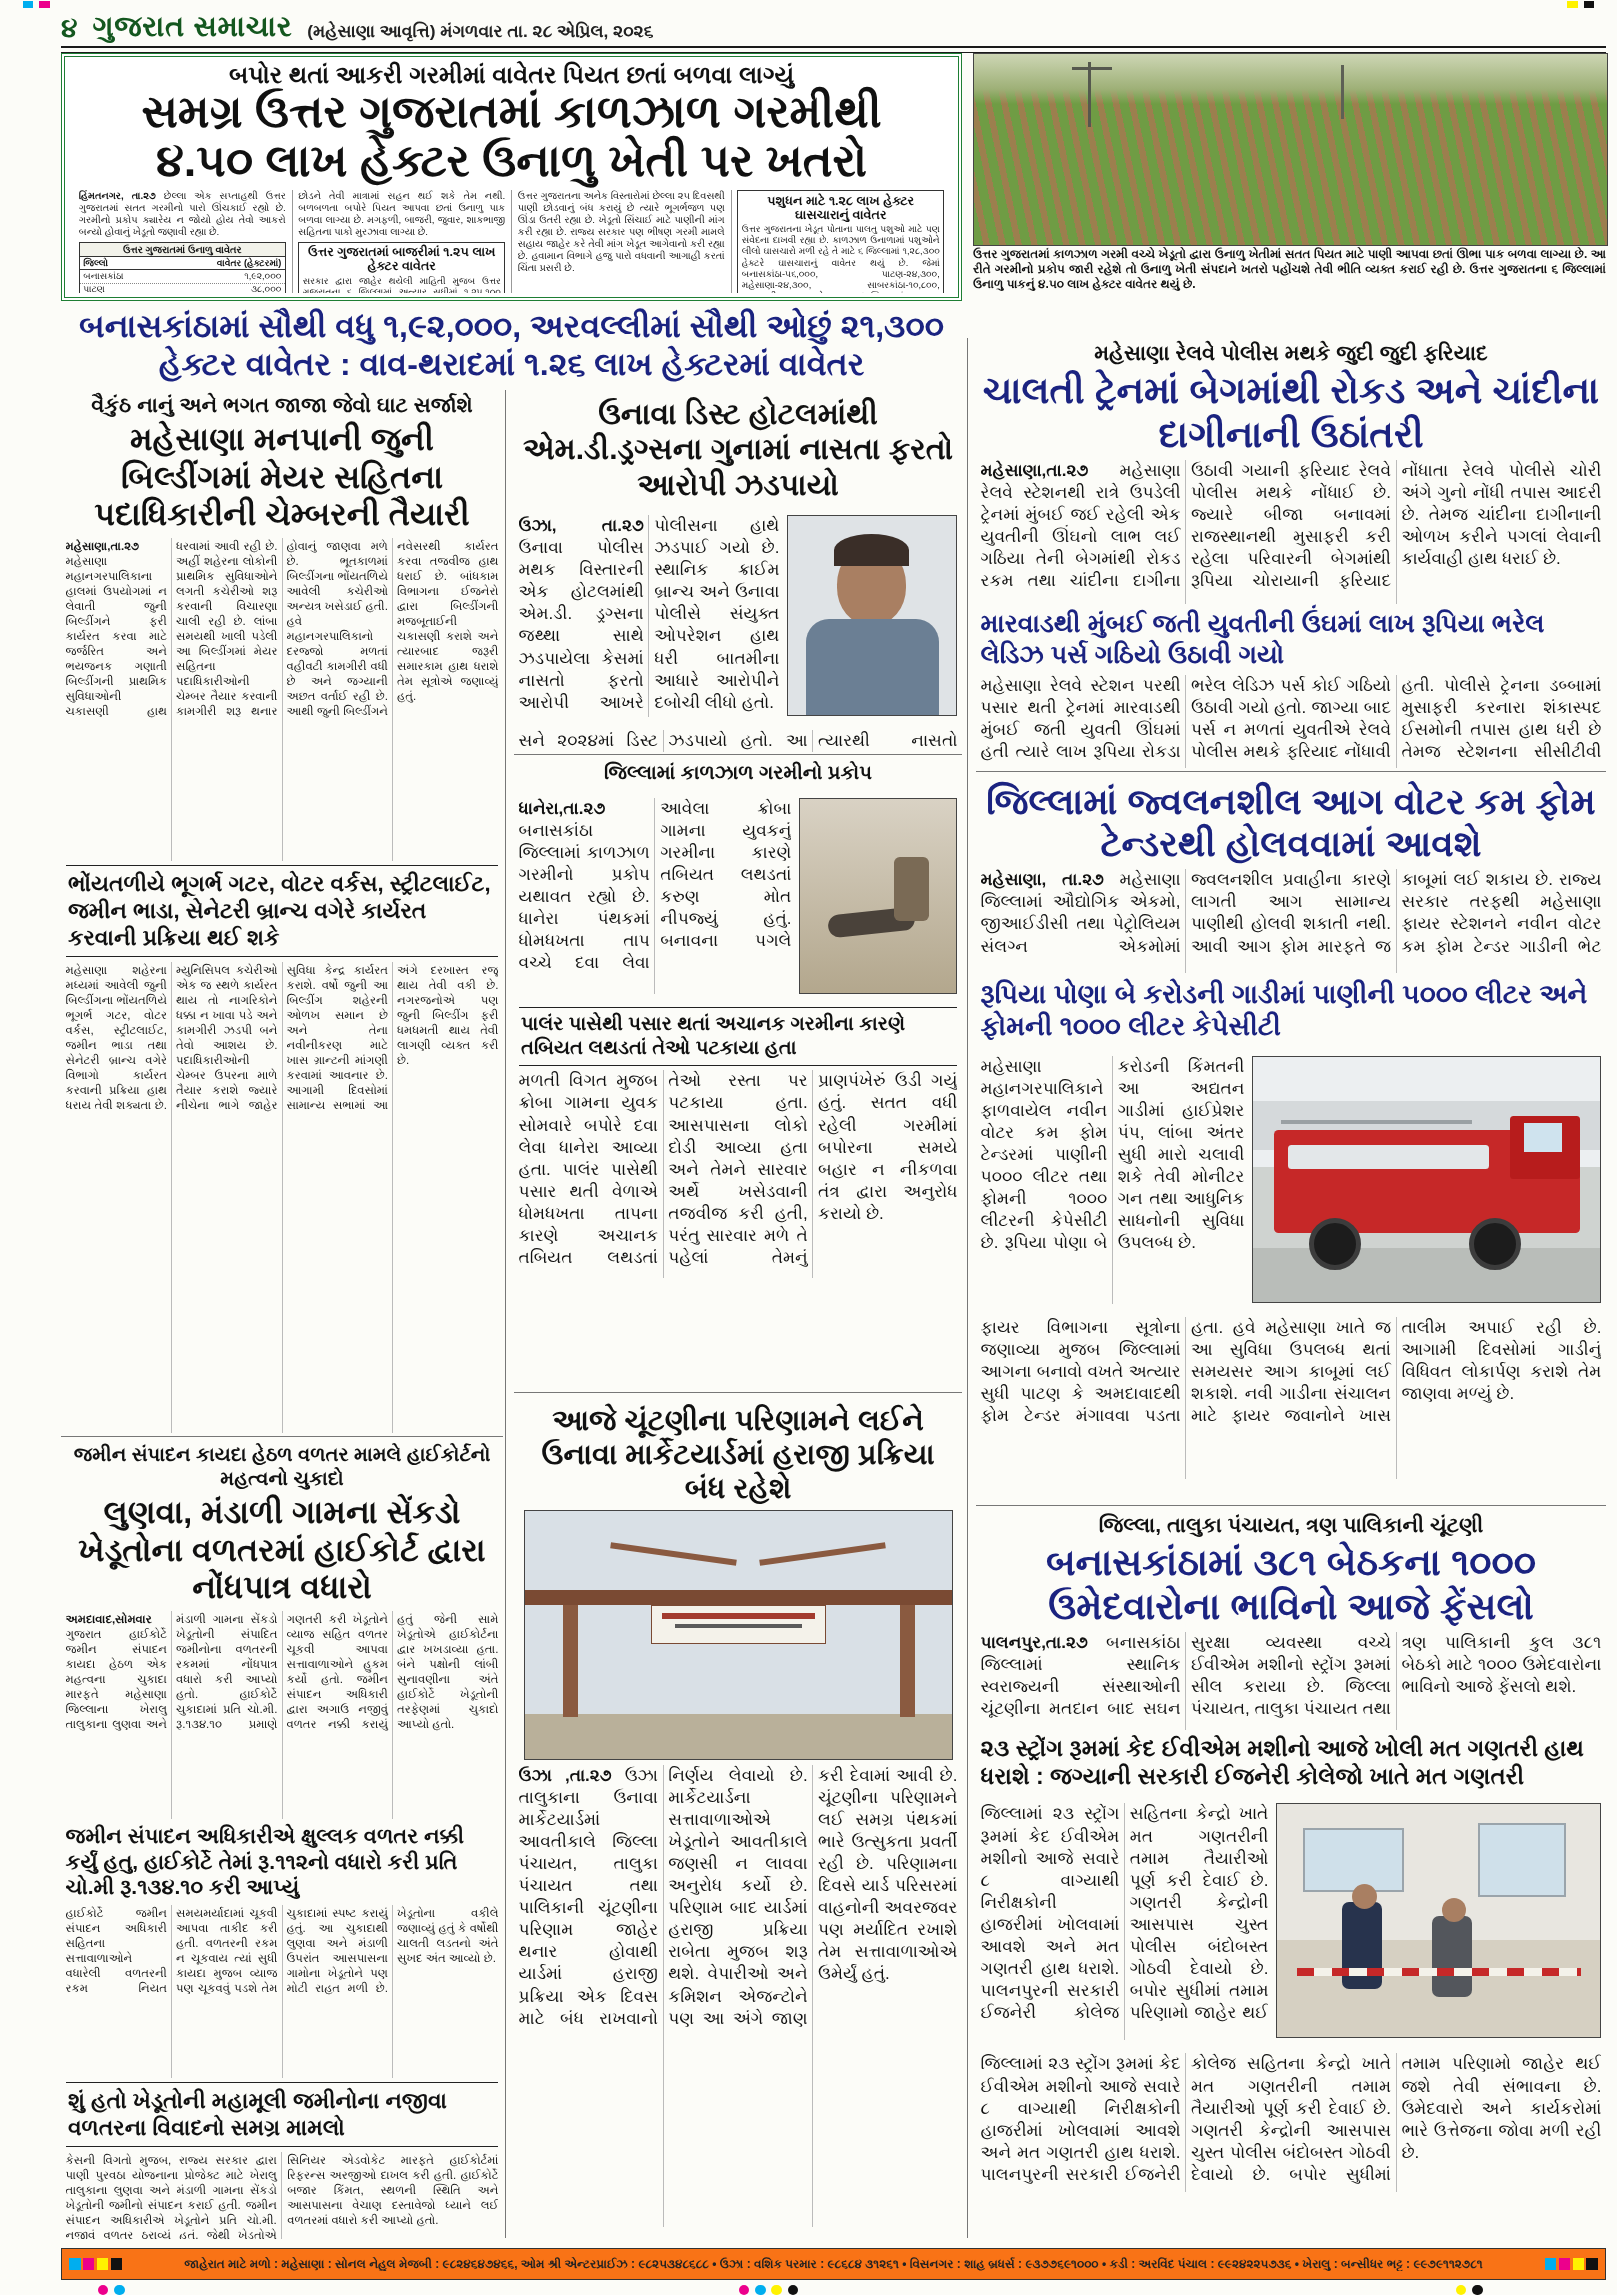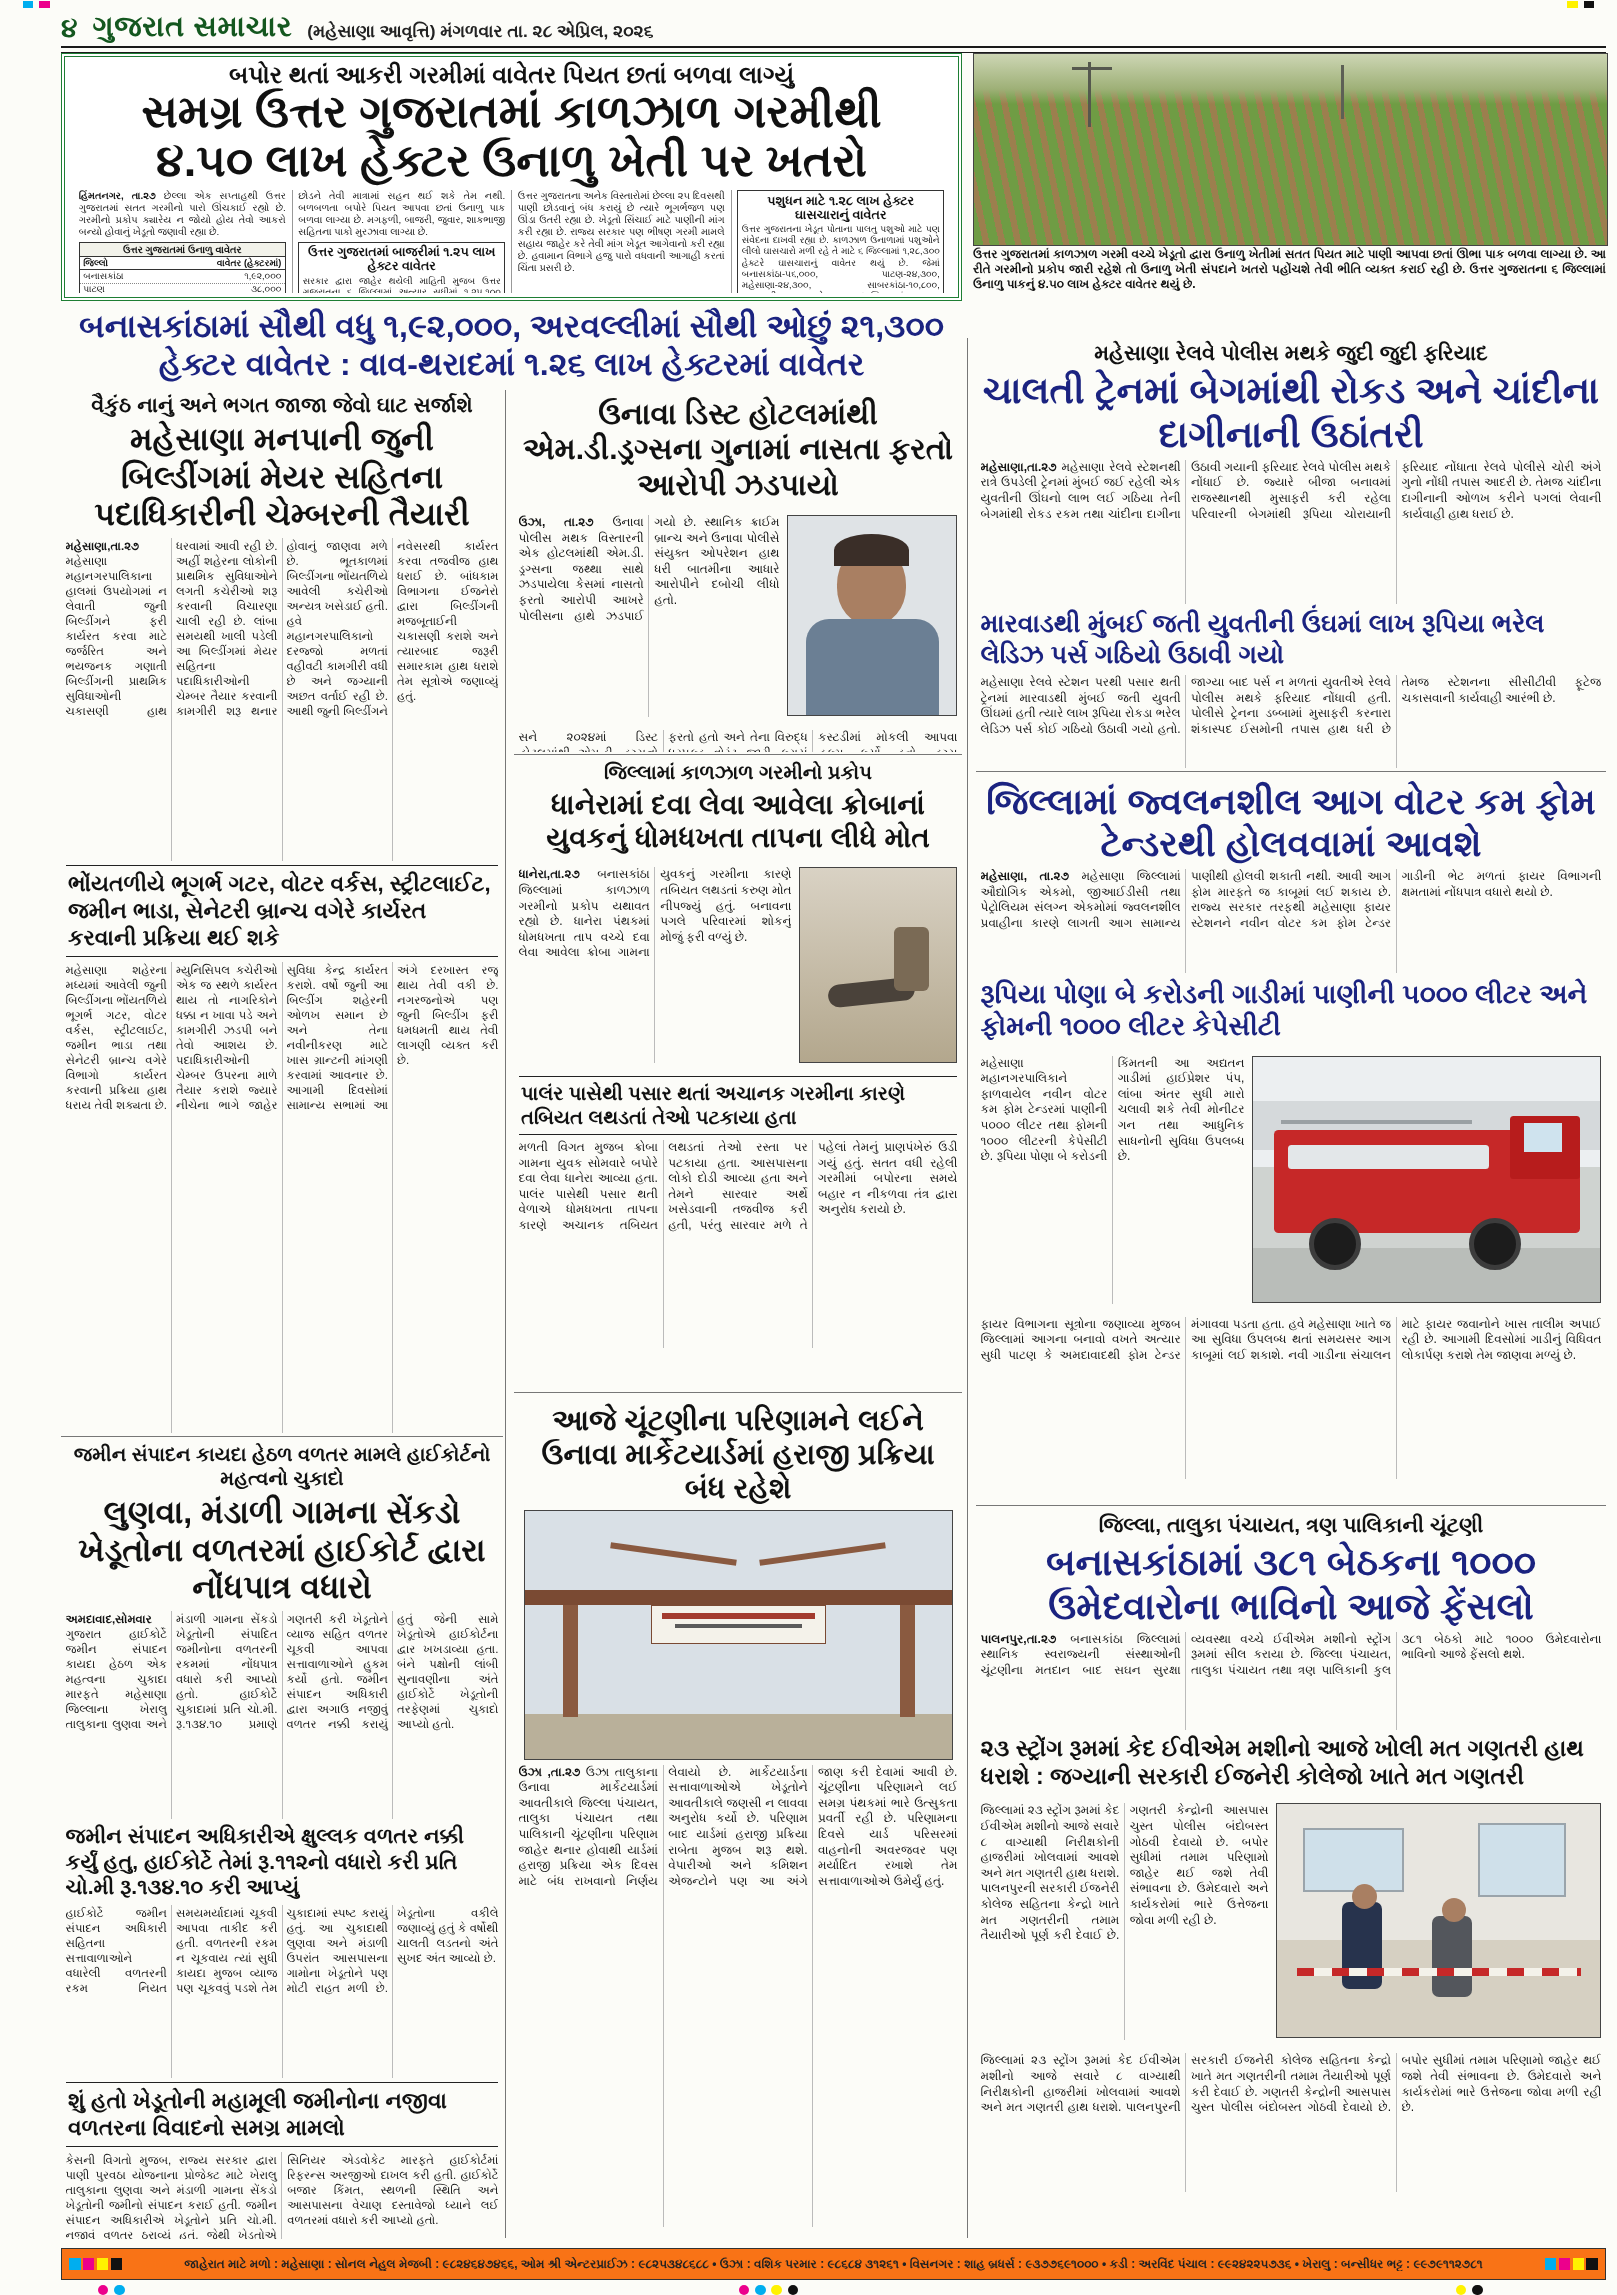--- a/index.html
+++ b/index.html
@@ -36,21 +36,21 @@
   .banner{position:absolute;left:61px;top:306px;width:901px;height:80px;display:flex;align-items:center;justify-content:center;text-align:center;font-size:32px;font-weight:bold;color:#1b2380;line-height:1.18;}
   
   .photo{position:relative;overflow:hidden;border:1.2px solid #444;background:#ccc;}
   .caption{font-size:12px;line-height:1.25;text-align:justify;font-weight:600;}
   
   .article{position:absolute;box-sizing:border-box;padding:2.3px 4.6px;overflow:hidden;}
   .kicker{font-size:21px;font-weight:bold;text-align:center;line-height:1.2;}
   .headline{font-weight:bold;text-align:center;line-height:1.18;margin:3.5px 0;}
   .navy{color:#1b2380;}
   .subhead{font-weight:bold;line-height:1.22;margin:4.6px 0;}
-  .bodytext{font-size:12px;line-height:1.3;text-align:justify;overflow:hidden;}
+  .bodytext{font-size:17px;line-height:1.3;text-align:justify;overflow:hidden;}
   .cols2{column-count:2;column-gap:10.4px;column-rule:0.6px solid #bbb;}
   .cols3{column-count:3;column-gap:10.4px;column-rule:0.6px solid #bbb;}
   .cols4{column-count:4;column-gap:9.2px;column-rule:0.6px solid #bbb;}
   .flexrow{display:flex;gap:8px;margin:13px 0;}
   .boxedhead{border-top:1.7px solid #222;border-bottom:1.7px solid #222;padding:4.6px 2.3px;}
   
   .vrule,.hsep{background:#777;position:absolute;}
   
   .footer{position:absolute;left:61px;top:2248px;width:1545px;height:32px;border:1.2px solid #333;box-sizing:border-box;display:flex;align-items:center;gap:9.2px;padding:0 7px;background:#f97316;}
   .footer-text{font-size:12px;font-weight:600;color:#222;flex:1;text-align:center;overflow:hidden;white-space:nowrap;}
@@ -181,21 +181,20 @@
       <div class="abs" style="left:50%;top:14%;width:69px;height:81px;margin-left:-35px;border-radius:50% 50% 46% 46%;background:#a97f62;"></div>
       <div class="abs" style="left:50%;top:9%;width:75px;height:32px;margin-left:-38px;border-radius:50% 50% 0 0;background:#3a2e28;"></div>
       <div class="abs" style="left:50%;top:52%;width:133px;height:98px;margin-left:-66px;border-radius:23px 23px 0 0;background:#6b7f94;"></div>
     </div>
   </div>
   <div class="bodytext cols3" style="height:87px;">સને ૨૦૨૪માં ડિસ્ટ હોટલમાંથી એમ.ડી. ડ્રગ્સનો જથ્થો ઝડપાયો હતો. આ કેસમાં સંડોવાયેલો એક આરોપી ત્યારથી નાસતો ફરતો હતો અને તેના વિરુદ્ધ ધરપકડ વોરંટ જારી કરાયું હતું. પોલીસે આરોપીની ધરપકડ કરી કોર્ટમાં રજૂ કરતાં કોર્ટે તેને જ્યુડિશિયલ કસ્ટડીમાં મોકલી આપવા હુકમ કર્યો હતો. ડ્રગ્સ નેટવર્કના અન્ય સાગરીતો સુધી પહોંચવા પોલીસે વધુ તપાસ હાથ ધરી છે.</div>
 </div>
 
 <div class="article" style="left:514px;top:759px;width:448px;height:631px;">
   <div class="kicker" style="font-size:19.6px;">જિલ્લામાં કાળઝાળ ગરમીનો પ્રકોપ</div>
-  <div class="headline" style="font-size:28px;">ધાનેરામાં દવા લેવા આવેલા ક્રોબાનાં યુવકનું ધોમધખતા તાપના લીધે મોત</div>
   <div class="flexrow" style="height:196px;">
     <div class="bodytext cols2" style="flex:1;height:196px;">
       <span class="dl">ધાનેરા,તા.૨૭</span>
       <span>બનાસકાંઠા જિલ્લામાં કાળઝાળ ગરમીનો પ્રકોપ યથાવત રહ્યો છે. ધાનેરા પંથકમાં ધોમધખતા તાપ વચ્ચે દવા લેવા આવેલા ક્રોબા ગામના યુવકનું ગરમીના કારણે તબિયત લથડતાં કરુણ મોત નીપજ્યું હતું. બનાવના પગલે પરિવારમાં શોકનું મોજું ફરી વળ્યું છે.</span>
     </div>
     <div class="photo" style="width:156px;height:194px;flex:none;background:linear-gradient(180deg,#d9d2c4,#b3a78d);">
       <div class="abs" style="left:18%;top:58%;width:87px;height:23px;background:#4a423a;border-radius:11.6px;transform:rotate(-6deg);"></div>
       <div class="abs" style="left:60%;top:30%;width:35px;height:64px;background:#7a6a55;border-radius:5.8px;"></div>
     </div>
   </div>

